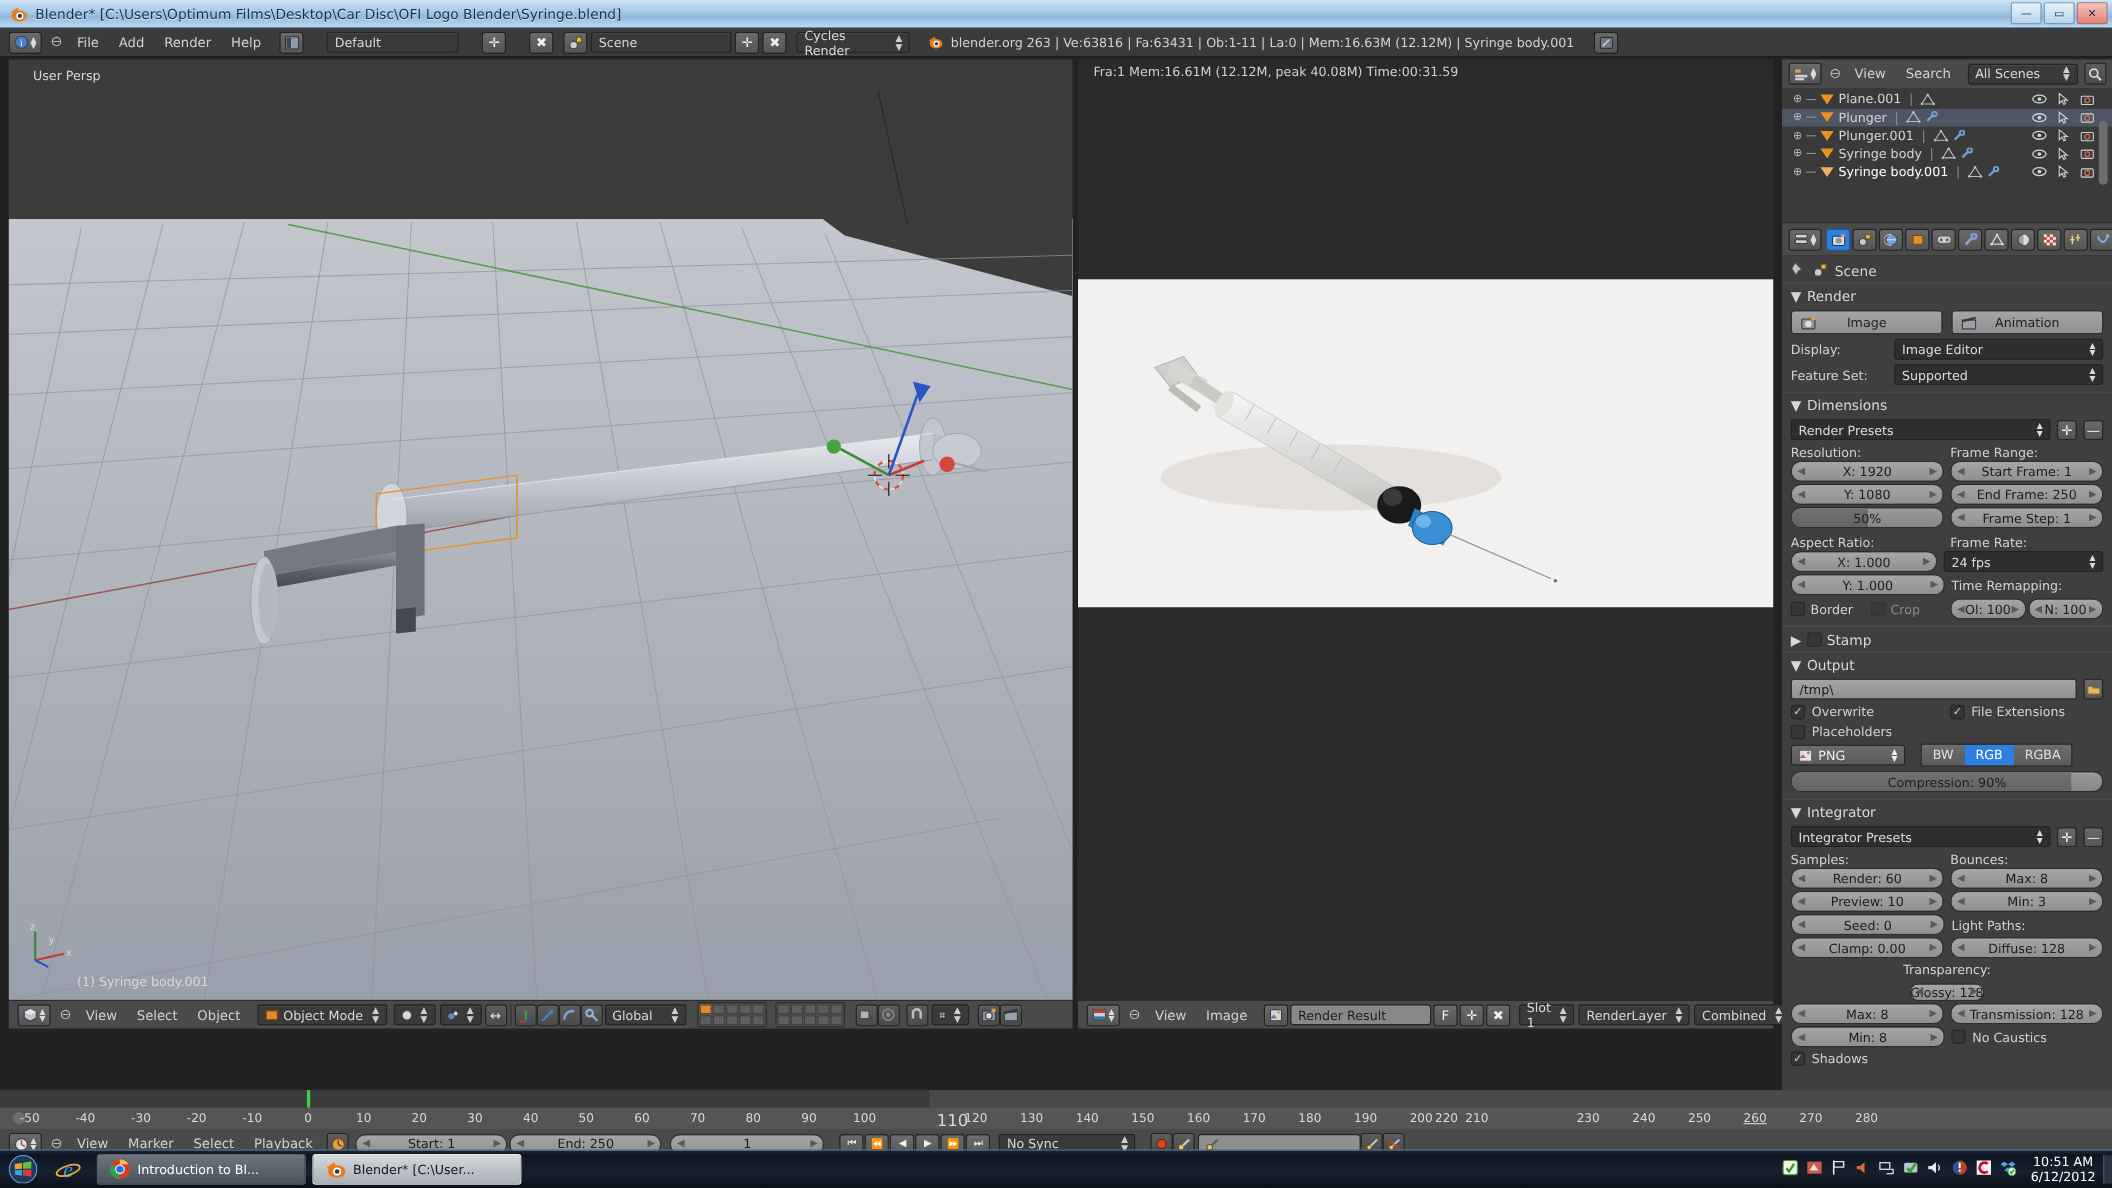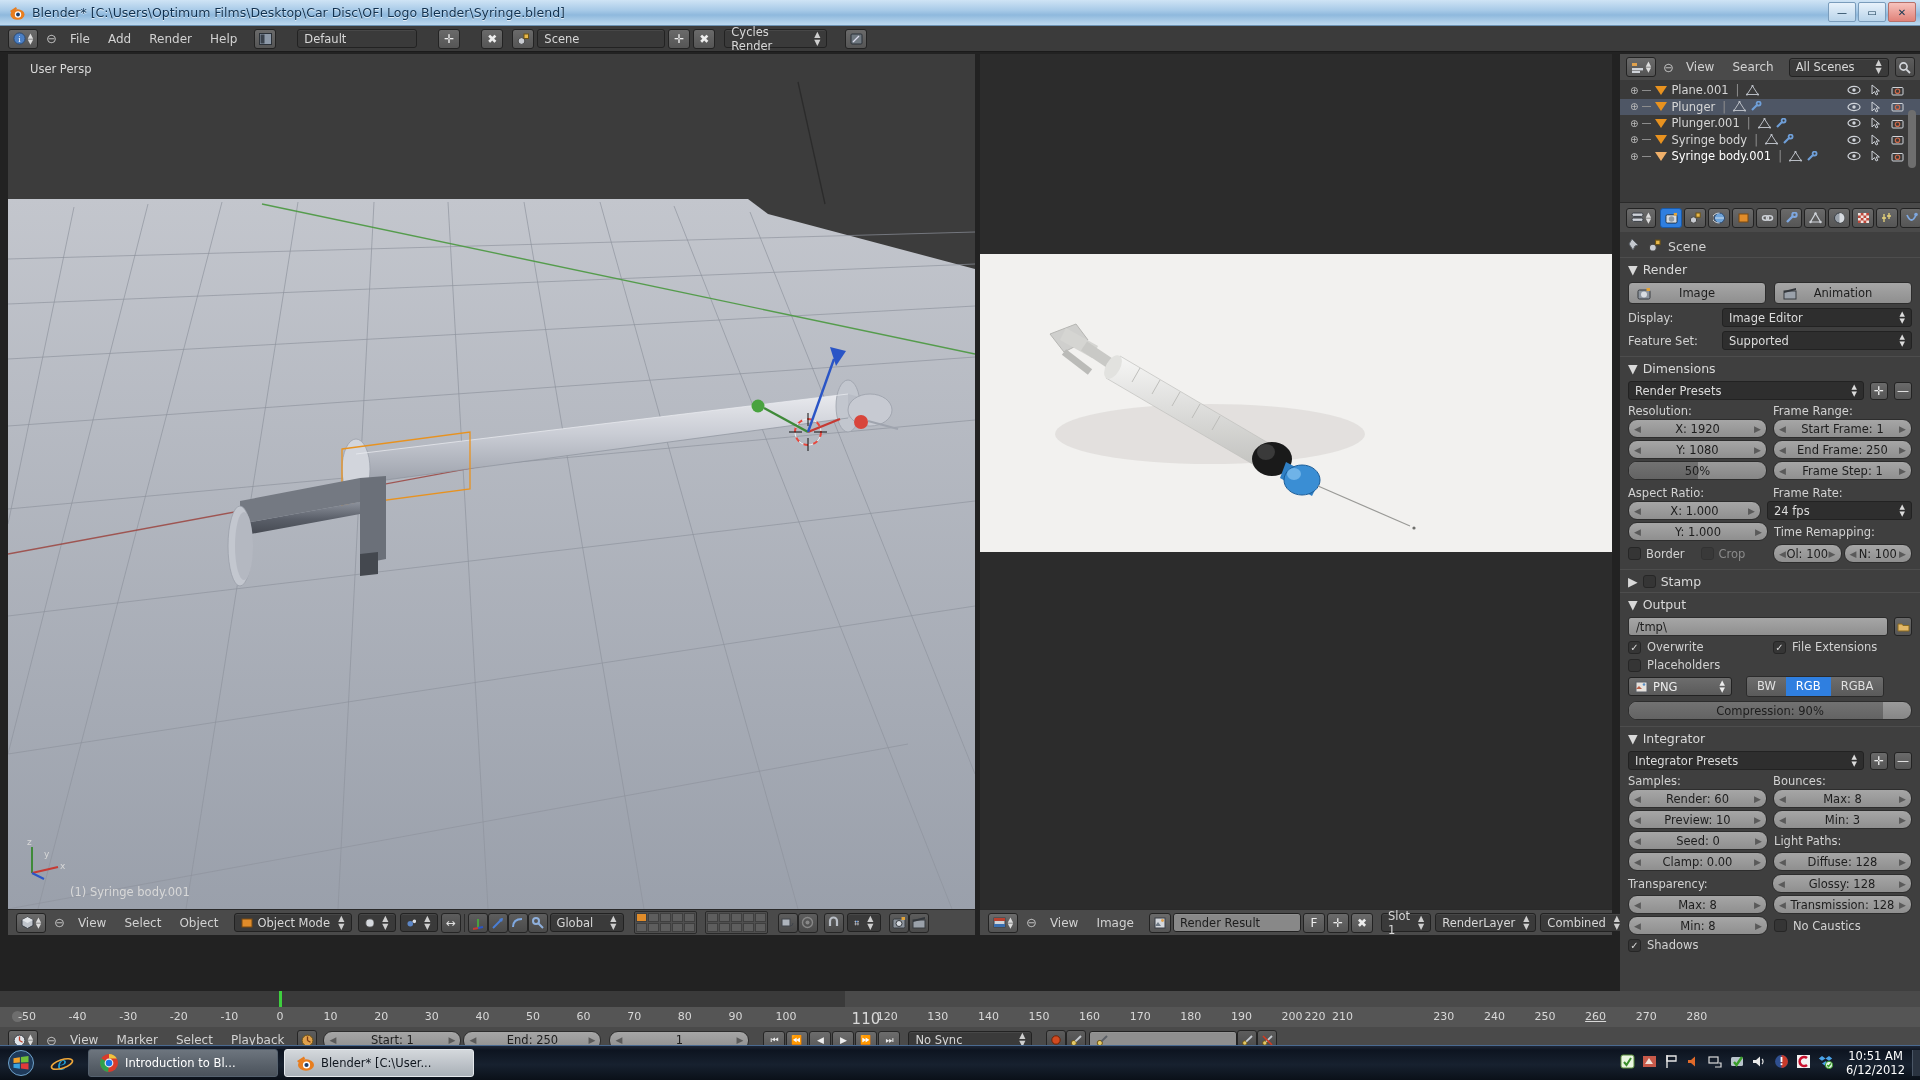--- a/index.html
+++ b/index.html
@@ -173,20 +173,29 @@
       </div>
       <div class="sq">✛</div>
       <div class="sq">✖</div>
     </div>
 
     <div class="bl-dropdown" style="width:103px;margin-left:9px;">
       <span>Cycles Render</span>
       <span class="arr">▲<br>▼</span>
     </div>
 
+    <span style="margin-left:16px;display:flex;align-items:center;gap:6px;">
+      <svg width="15" height="15" viewBox="0 0 18 18">
+        <ellipse cx="9.5" cy="10.5" rx="7" ry="5.2" fill="#e87d1e"></ellipse>
+        <circle cx="10" cy="10.5" r="3.2" fill="#fff"></circle>
+          <circle cx="10" cy="10.5" r="1.9" fill="#1b3d6b"></circle>
+        <path d="M2 7 L8 3 L9 5 L3.5 8.5 Z" fill="#e87d1e"></path>
+      </svg>
+      <span style="color:#d2d2d2;font-size:11.5px;">blender.org 263 | Ve:63816 | Fa:63431 | Ob:1-11 | La:0 | Mem:16.63M (12.12M) | Syringe body.001</span>
+    </span>
 
     <div class="sq" style="margin-left:18px;">
       <svg width="13" height="12" viewBox="0 0 13 12">
           <rect x="1" y="1" width="11" height="10" rx="1" fill="#6f7880" stroke="#2b3138"></rect>
           <path d="M3 9 L9 3" stroke="#dde" stroke-width="1.2"></path>
         </svg>
     </div>
   </div>
 
   <div id="viewport">
@@ -419,20 +428,21 @@
     </div>
     <div class="icon-btn">
       <svg width="14" height="13" viewBox="0 0 14 13">
           <rect x="1" y="4" width="12" height="8" fill="#9aa1aa" stroke="#363a3f"></rect>
           <path d="M1,4 L13,1 L13,3 L1,6 Z" fill="#33373c"></path>
         </svg>
     </div>
   </div>
 
   <div id="imgeditor">
+    <div id="rendinfo">Fra:1  Mem:16.61M (12.12M, peak 40.08M) Time:00:31.59</div>
     <div style="position:absolute;left:0;top:200px;width:632px;height:298px;background:#efefed;">
       <svg width="632" height="298" viewBox="0 0 632 298">
         <rect width="632" height="298" fill="#f2f1ef"></rect>
         <defs>
           <linearGradient id="bar" x1="0" y1="0" x2="0" y2="1">
             <stop offset="0%" stop-color="#f6f6f5"></stop>
               <stop offset="50%" stop-color="#dcdcda"></stop>
               <stop offset="100%" stop-color="#c3c3c0"></stop>
           </linearGradient>
         </defs>
@@ -1050,21 +1060,21 @@
         <span class="lt">◀</span>
         <span>Clamp: 0.00</span>
         <span class="gt">▶</span>
       </div>
       <div class="numfield">
         <span class="lt">◀</span>
         <span>Diffuse: 128</span>
         <span class="gt">▶</span>
       </div>
     </div>
-    <div class="prop-row" style="padding-top:2px;padding-bottom:1px;">
+    <div class="prop-row" style="padding-top:2px;padding-bottom:1px;flex-direction:column;">
       <span class="lbl" style="flex:1;">Transparency:</span>
       <div class="numfield">
         <span class="lt">◀</span>
         <span>Glossy: 128</span>
         <span class="gt">▶</span>
       </div>
     </div>
     <div class="prop-row" style="padding-top:1px;padding-bottom:1px;">
       <div class="numfield">
         <span class="lt">◀</span>

